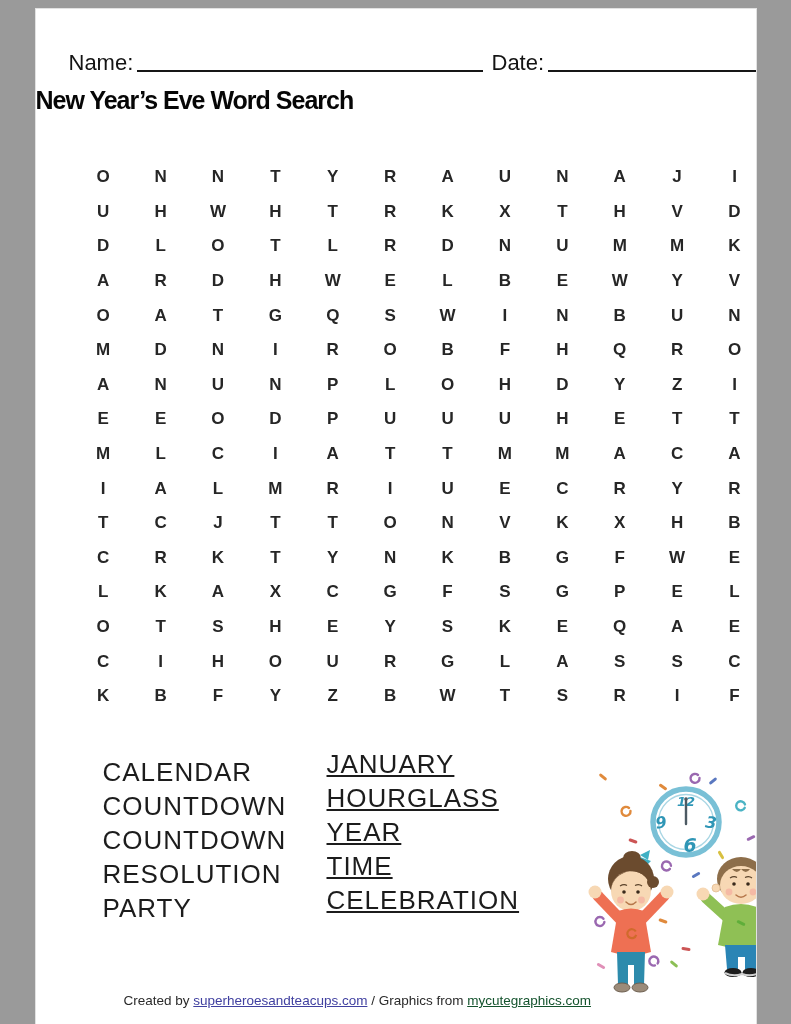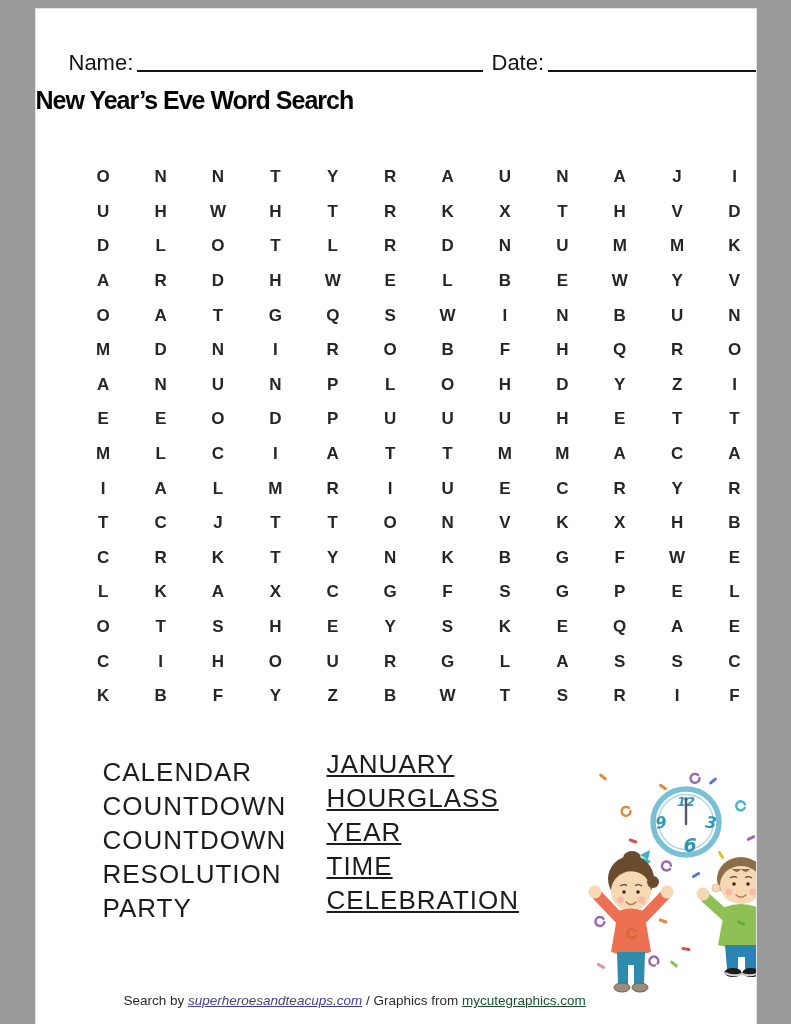--- a/index.html
+++ b/index.html
@@ -351,15 +351,15 @@
       <circle cx="207" cy="143" r="6.5" fill="#f7d8b4"></circle>
       <path d="M151,156 Q167,150 183,156 L190,194 Q167,201 144,194 Z" fill="#8fc055"></path>
       <rect x="-4.5" y="-1.5" width="9" height="3" rx="1.5" fill="#5fae3a" transform="translate(167,172) rotate(25)"></rect>
       <path d="M151,194 L184,194 L182,218 L171,218 L171,206 L164,206 L164,218 L153,218 Z" fill="#2a85b5"></path>
       <ellipse cx="159" cy="221.5" rx="8.5" ry="4.5" fill="#1d1d1d"></ellipse>
       <ellipse cx="177" cy="221.5" rx="8.5" ry="4.5" fill="#1d1d1d"></ellipse>
       <path d="M151,222 q8,4 17,1 q9,3 17,-1" fill="none" stroke="#cfcfcf" stroke-width="2"></path>
     </g>
   </svg>
 
-  <div class="footer"><span>Search by </span><a style="color: rgb(64, 64, 160); font-style: italic;">superheroesandteacups.com</a><span> / Graphics from </span><a style="color: #14532d;">mycutegraphics.com</a></div>
+  <div class="footer"><span>Created by </span><a style="color: rgb(64, 64, 160);">superheroesandteacups.com</a><span> / Graphics from </span><a style="color: #14532d;">mycutegraphics.com</a></div>
 
 </div>
 
 </body></html>

